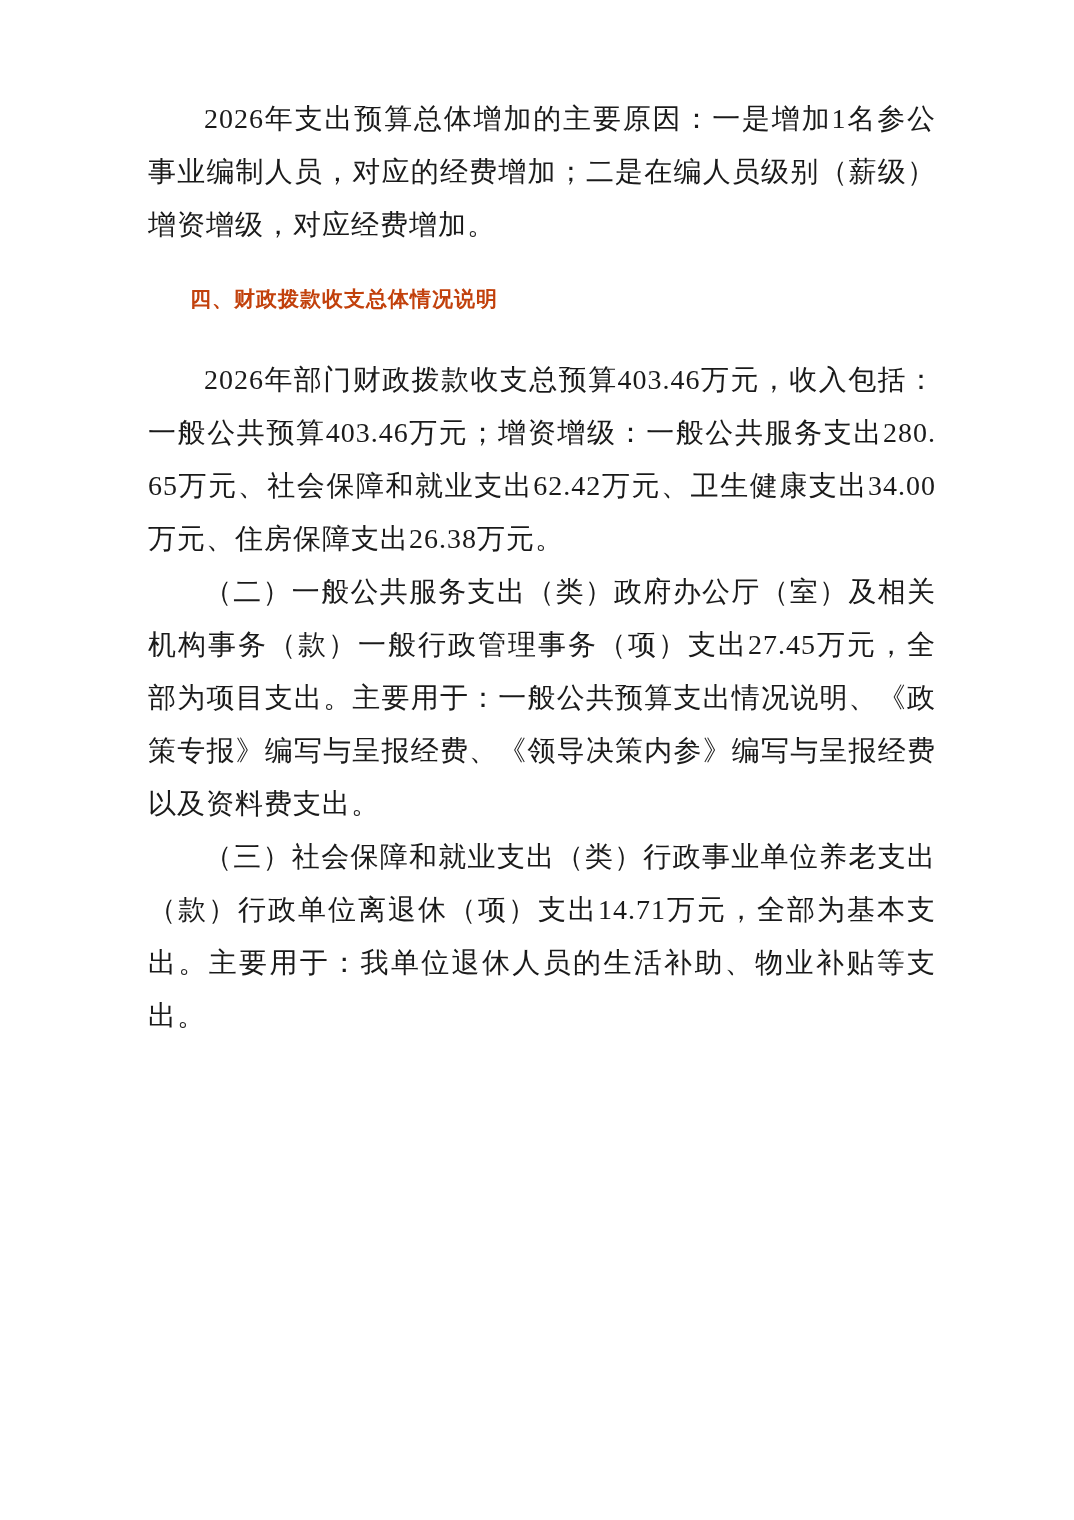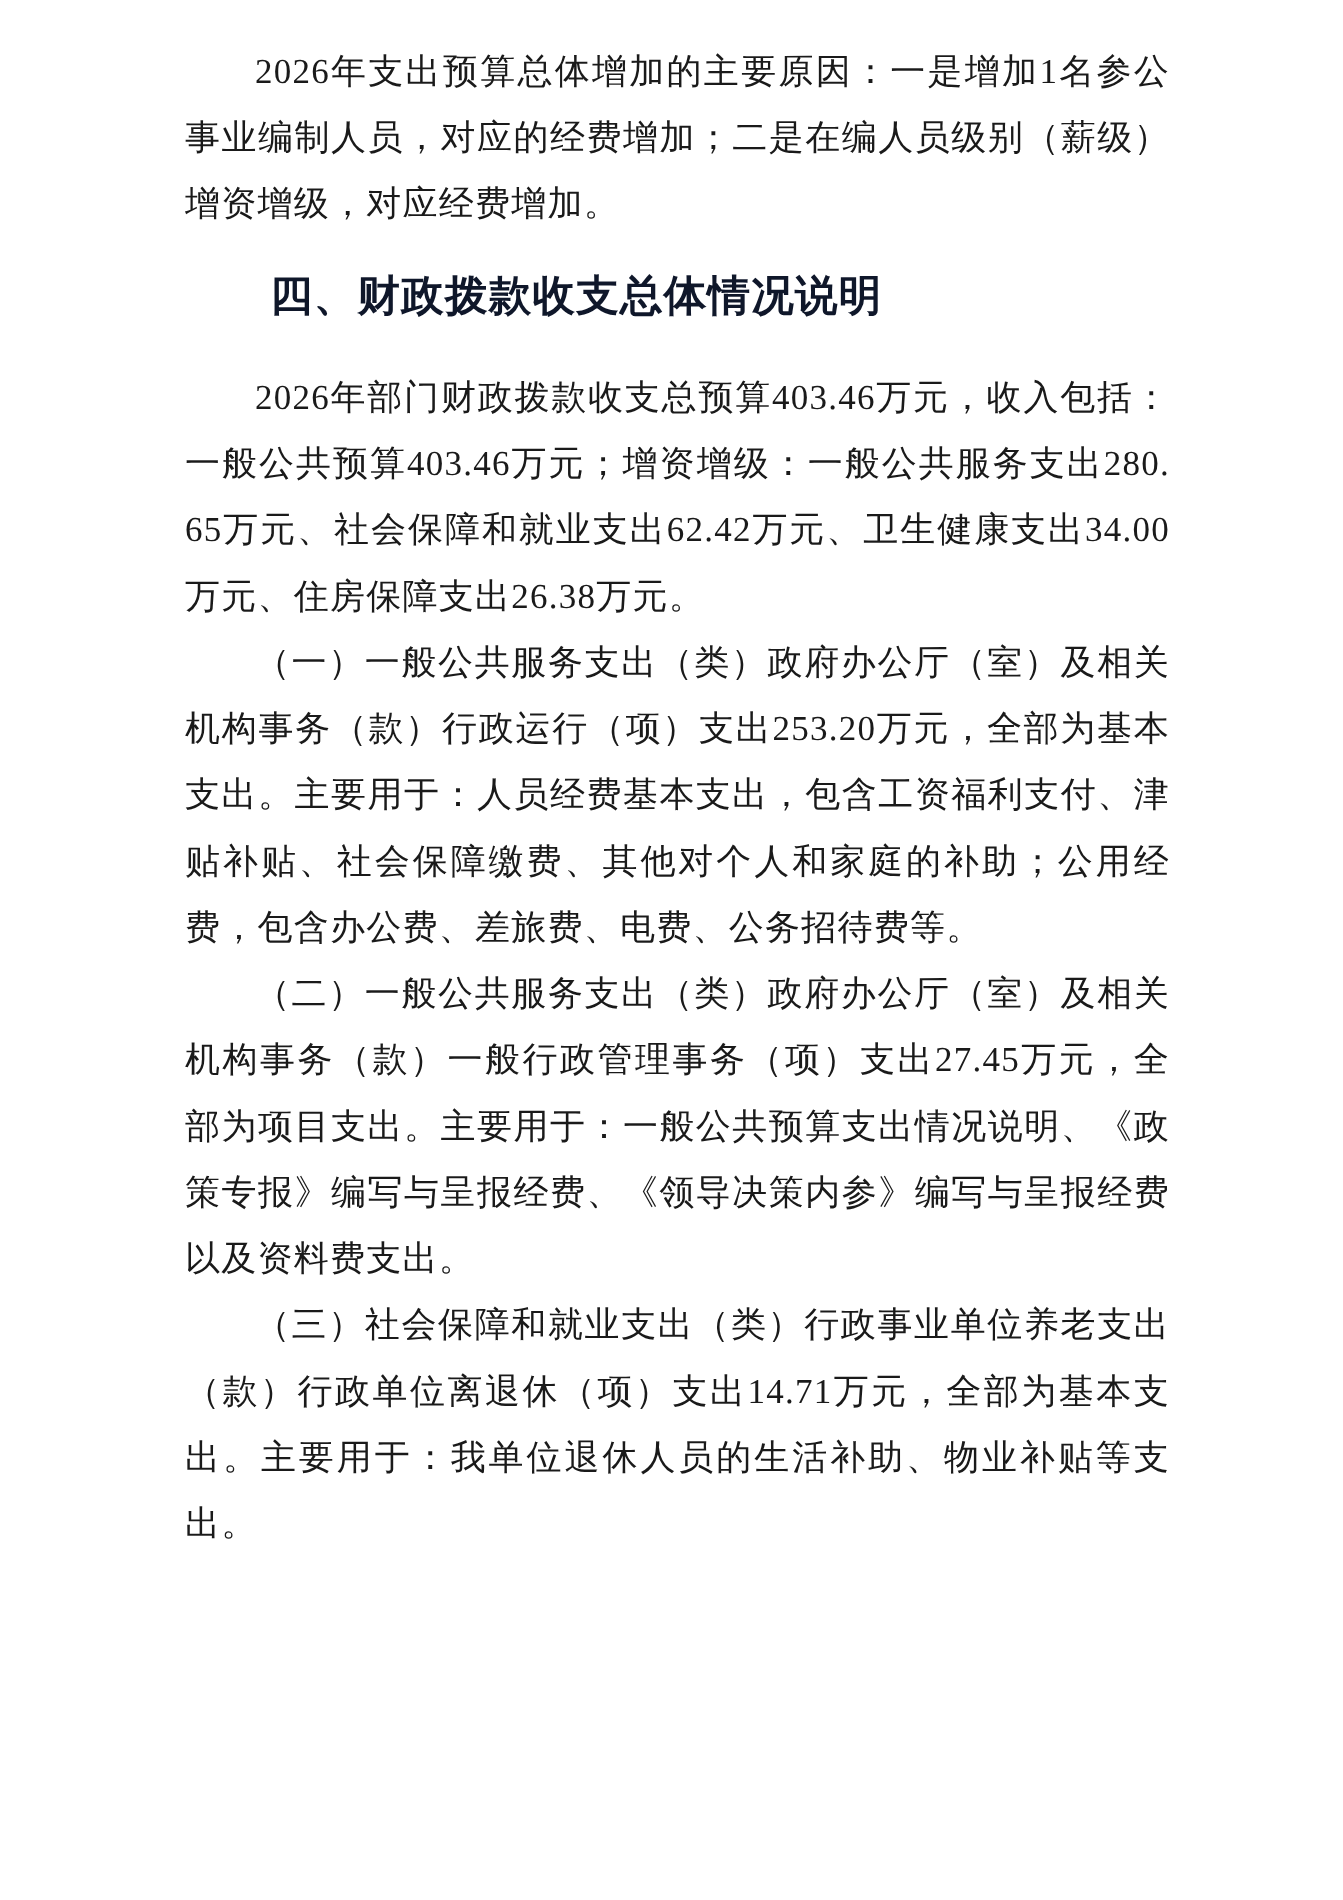--- a/index.html
+++ b/index.html
@@ -9,21 +9,21 @@
   }
   body {
     width: 1074px;
     height: 1520px;
     overflow: hidden;
   }
   .page {
     box-sizing: border-box;
     width: 1074px;
     height: 1520px;
-    padding: 31px 138px 26px 148px;
+    padding: 92px 138px 26px 148px;
     display: flex;
     flex-direction: column;
     background: #ffffff;
     color: #1a1a1a;
   }
   .content {
     flex: 1 1 auto;
   }
   p.body-par {
     margin: 0;
@@ -33,33 +33,32 @@
     letter-spacing: 1px;
     text-align: justify;
     text-justify: inter-ideograph;
     text-indent: 2em;
     word-break: break-all;
   }
   h2.sec-heading {
     margin: 21px 0 28px 0;
     font-family: Liberation Sans, sans-serif;
     font-weight: 700;
-    font-size: 34px;
+    font-size: 21px;
     line-height: 53px;
     letter-spacing: 1px;
     text-indent: 2em;
-    color: #0f172a;
+    color: #c2410c;
   }
 </style>
 </head>
 <body>
 
 <div class="page">
   <div class="content">
     <p class="body-par">2026年支出预算总体增加的主要原因：一是增加1名参公事业编制人员，对应的经费增加；二是在编人员级别（薪级）增资增级，对应经费增加。</p>
     <h2 class="sec-heading">四、财政拨款收支总体情况说明</h2>
     <p class="body-par">2026年部门财政拨款收支总预算403.46万元，收入包括：一般公共预算403.46万元；增资增级：一般公共服务支出280.65万元、社会保障和就业支出62.42万元、卫生健康支出34.00万元、住房保障支出26.38万元。</p>
-    <p class="body-par">（一）一般公共服务支出（类）政府办公厅（室）及相关机构事务（款）行政运行（项）支出253.20万元，全部为基本支出。主要用于：人员经费基本支出，包含工资福利支付、津贴补贴、社会保障缴费、其他对个人和家庭的补助；公用经费，包含办公费、差旅费、电费、公务招待费等。</p>
     <p class="body-par">（二）一般公共服务支出（类）政府办公厅（室）及相关机构事务（款）一般行政管理事务（项）支出27.45万元，全部为项目支出。主要用于：一般公共预算支出情况说明、《政策专报》编写与呈报经费、《领导决策内参》编写与呈报经费以及资料费支出。</p>
     <p class="body-par">（三）社会保障和就业支出（类）行政事业单位养老支出（款）行政单位离退休（项）支出14.71万元，全部为基本支出。主要用于：我单位退休人员的生活补助、物业补贴等支出。</p>
   </div>
 
 </div>
 
 </body></html>

